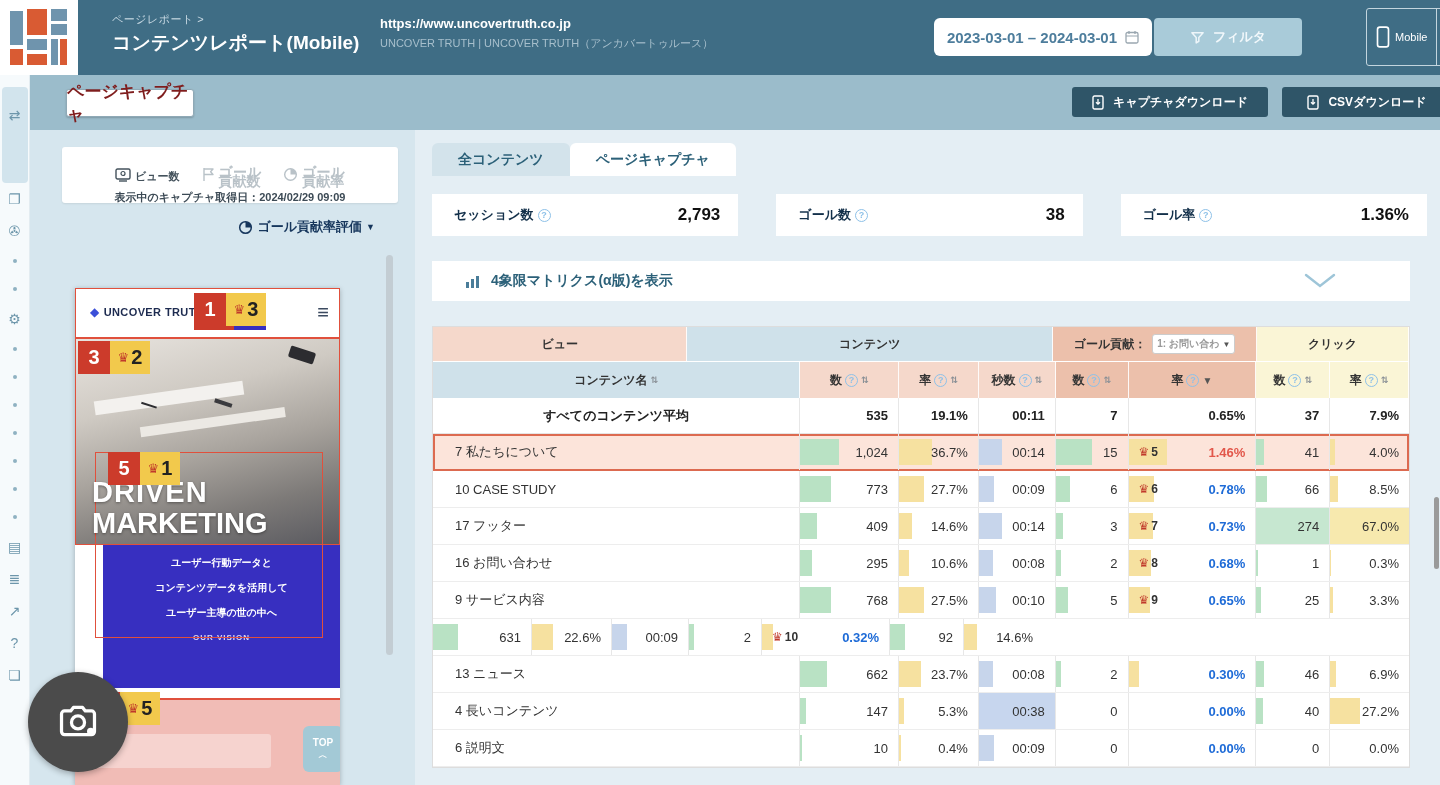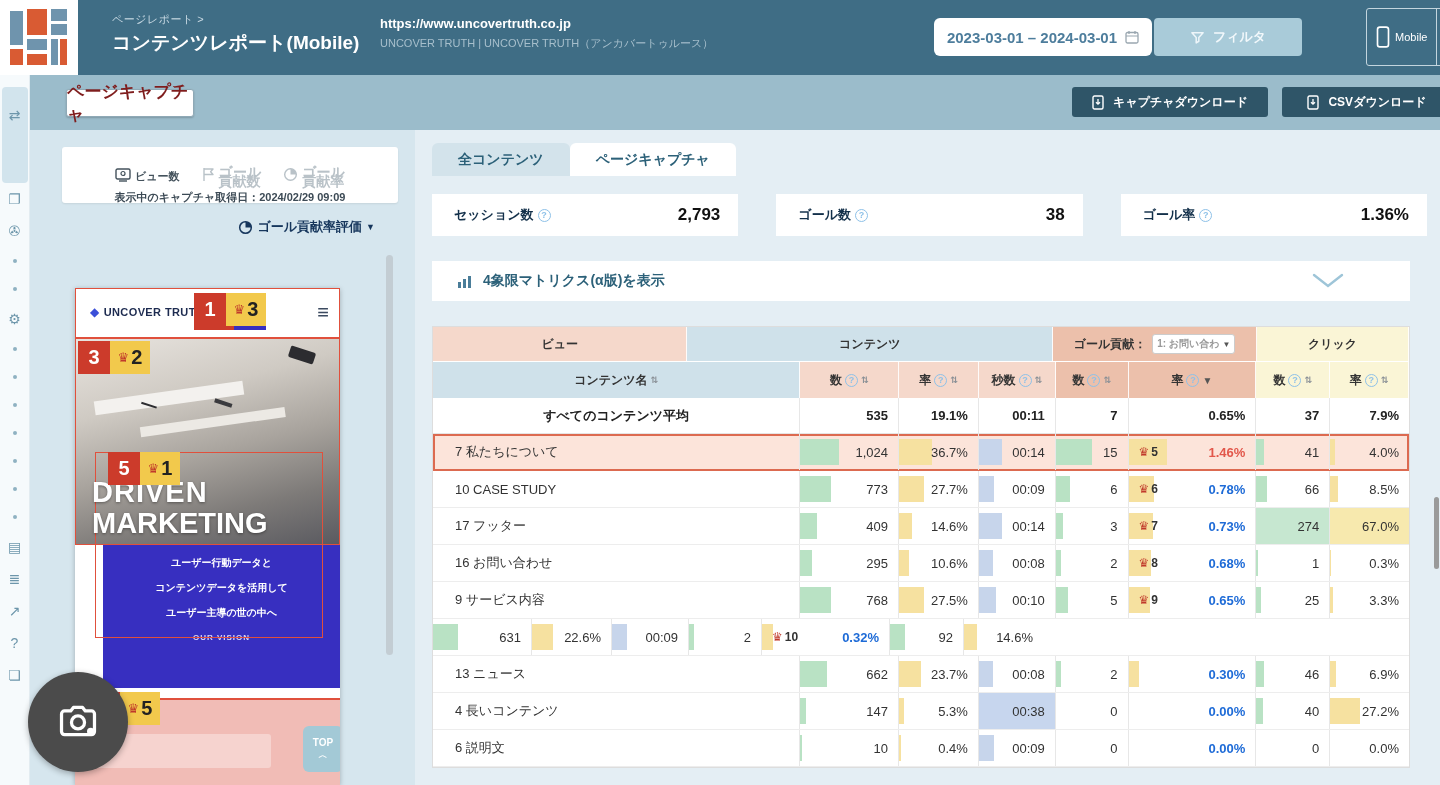--- a/index.html
+++ b/index.html
@@ -102,21 +102,21 @@
   .tab.inactive { background:#d3e3eb; }
   .tab.active { background:#fff; }
 
   .stats-row { position:absolute; left:17px; top:64px; width:995px; display:flex; gap:38px; }
   .stat-card { height:42px; background:#fff; display:flex; align-items:center; justify-content:space-between; padding:0 18px 0 22px; flex:1; }
   .stat-label { font-size:13px; font-weight:bold; color:#13304a; display:flex; align-items:center; gap:4px; }
   .stat-value { font-size:17px; font-weight:bold; color:#111; }
 
   .q-ic { width:13px; height:13px; border:1px solid #8ec1e8; border-radius:50%; color:#8ec1e8; font-size:9px; display:inline-flex; align-items:center; justify-content:center; font-weight:bold; }
 
-  .matrix-bar { position:absolute; left:17px; top:131px; width:978px; height:40px; background:#fff; display:flex; align-items:center; padding:0 25px; cursor:pointer; }
+  .matrix-bar { position:absolute; left:17px; top:131px; width:978px; height:40px; background:#fff; display:flex; align-items:center; padding:0 33px; cursor:pointer; }
   .matrix-label { font-size:14px; font-weight:bold; color:#2c6179; margin-left:10px; }
   .matrix-chevron { margin-left:auto; margin-right:40px; }
 
   
   .tbl { position:absolute; left:17px; top:196px; width:978px; background:#fff; border:1px solid #ddd; font-size:13px; }
   .t-row { display:flex; }
   .cell { position:relative; border-right:1px solid #e7e7e7; display:flex; align-items:center; }
   .cell:last-child { border-right:none; }
   .c-name{width:368px;} .c-vc{width:99px;} .c-vr{width:80px;} .c-sec{width:77px;} .c-gc{width:73px;} .c-gr{width:128px;} .c-cc{width:74px;} .c-cr{width:79px; border-right:none;}
   .grp { height:34px; font-weight:bold; color:#333; font-size:12px; }

